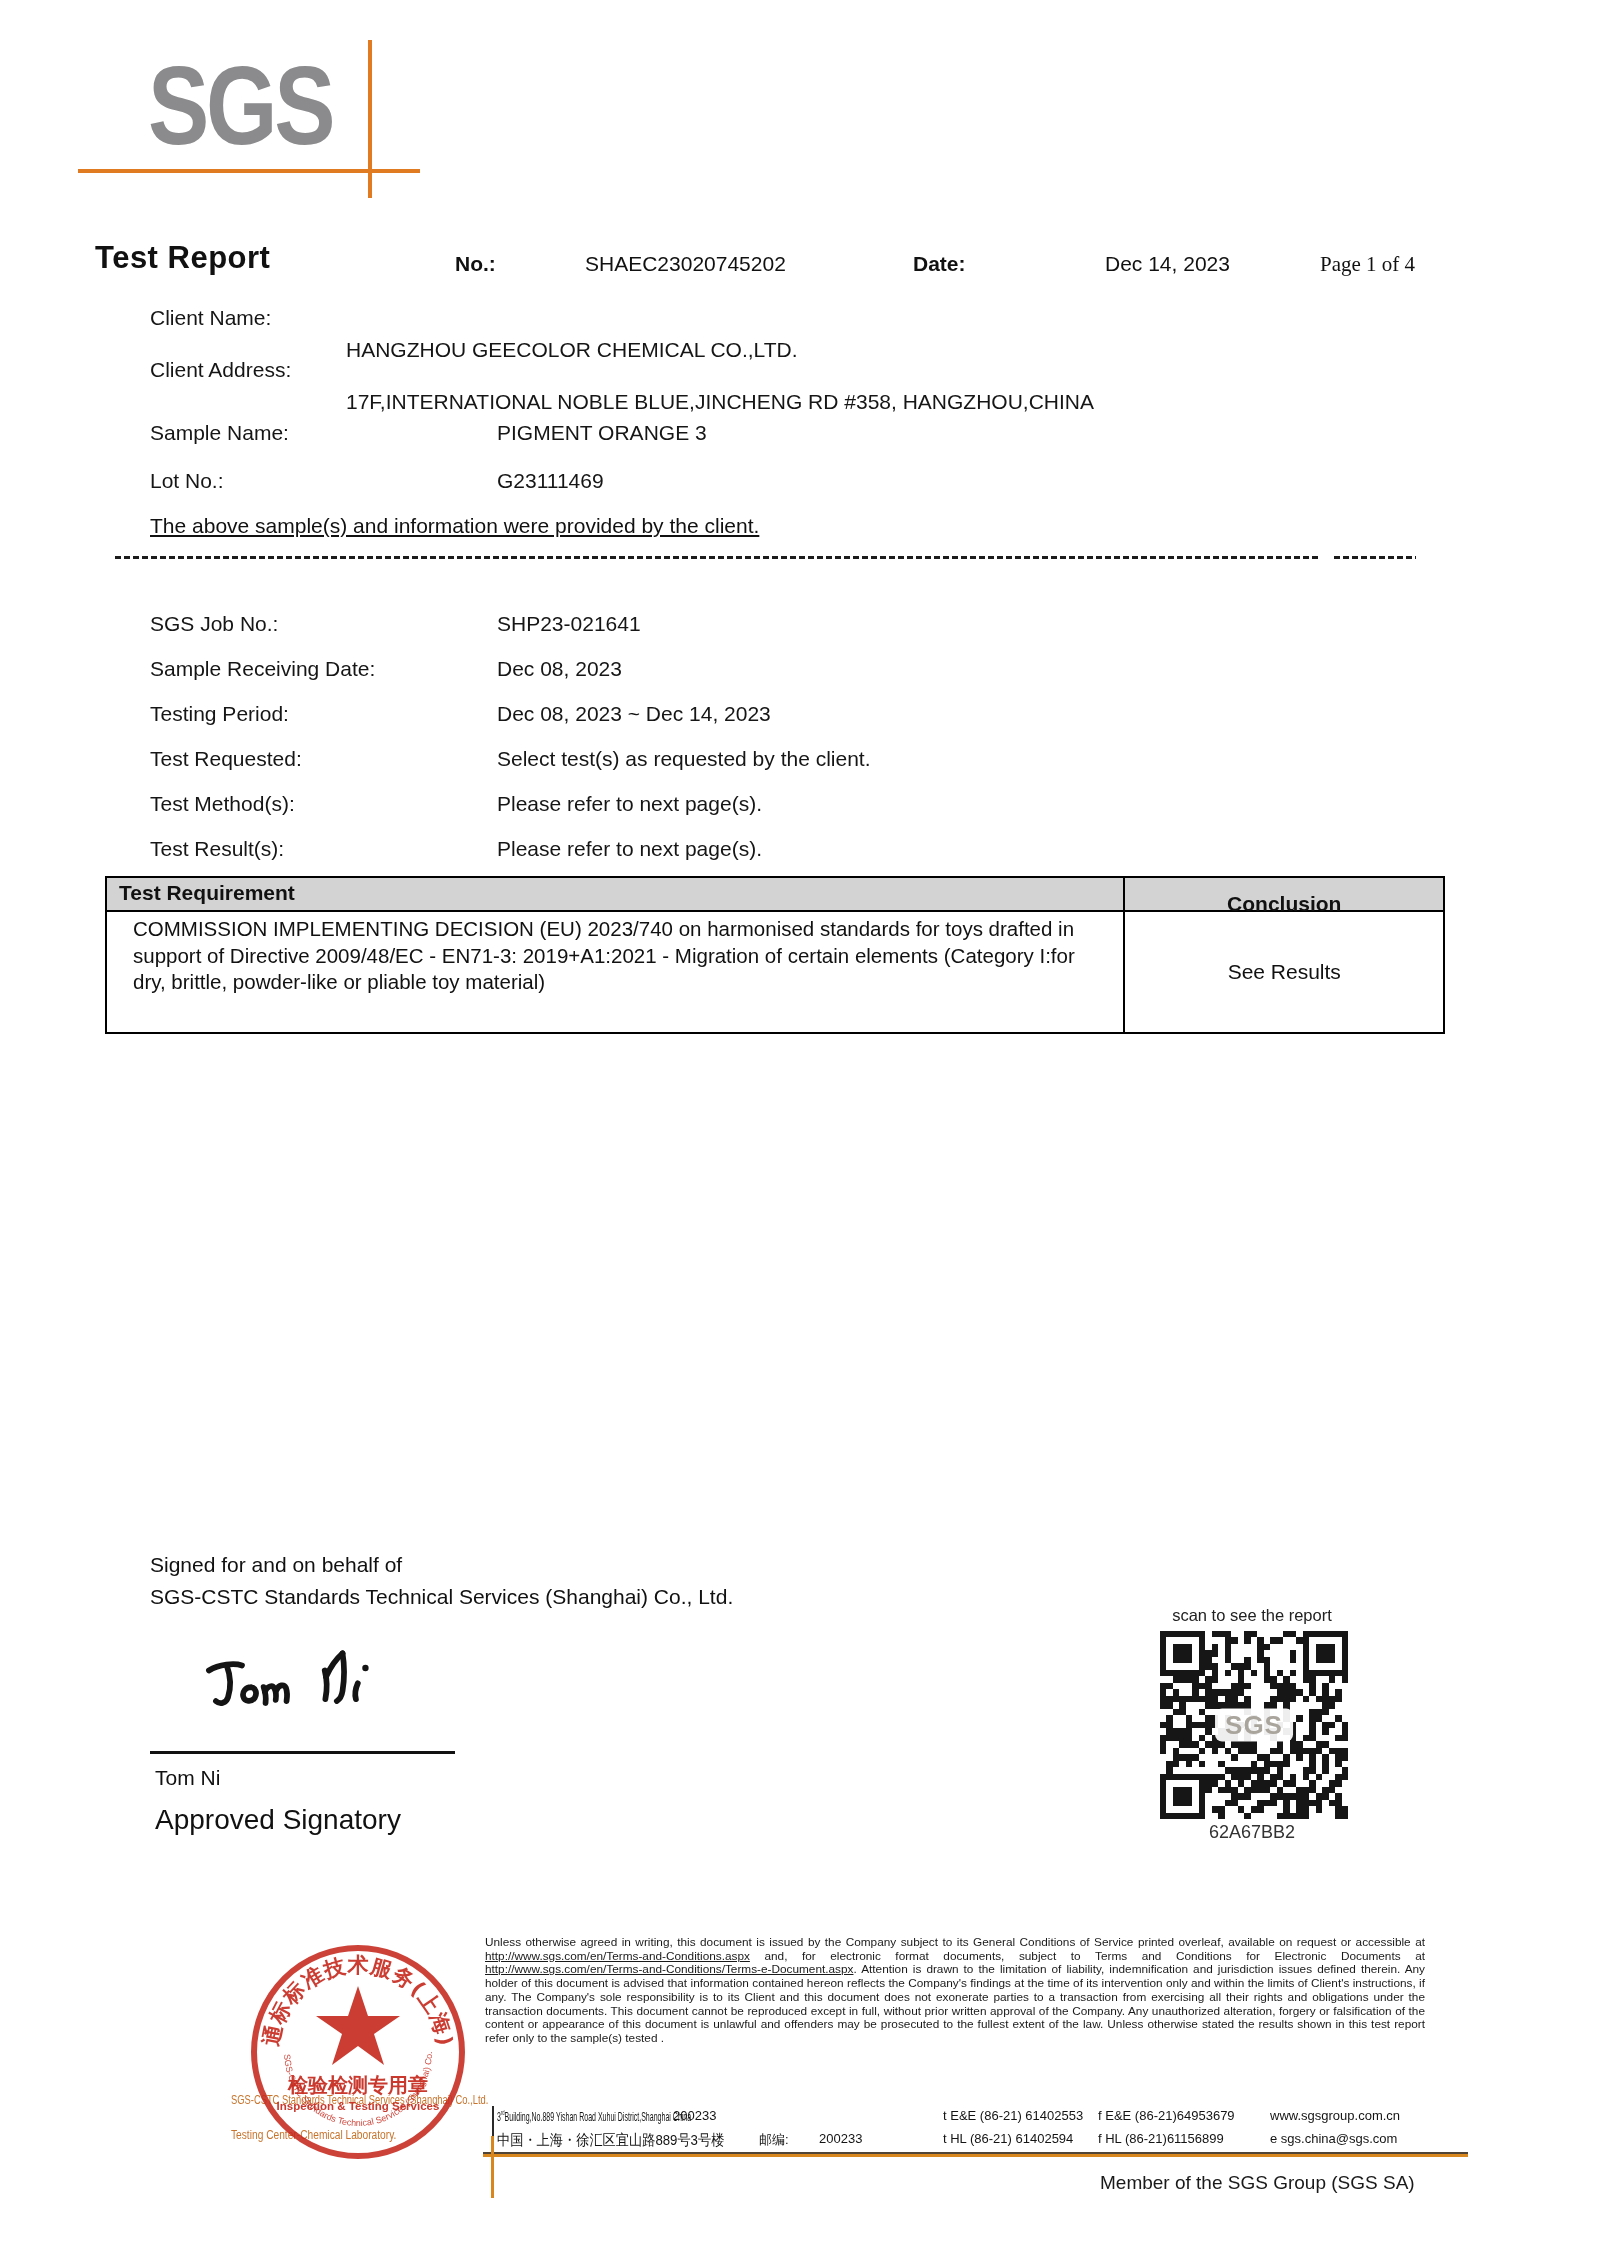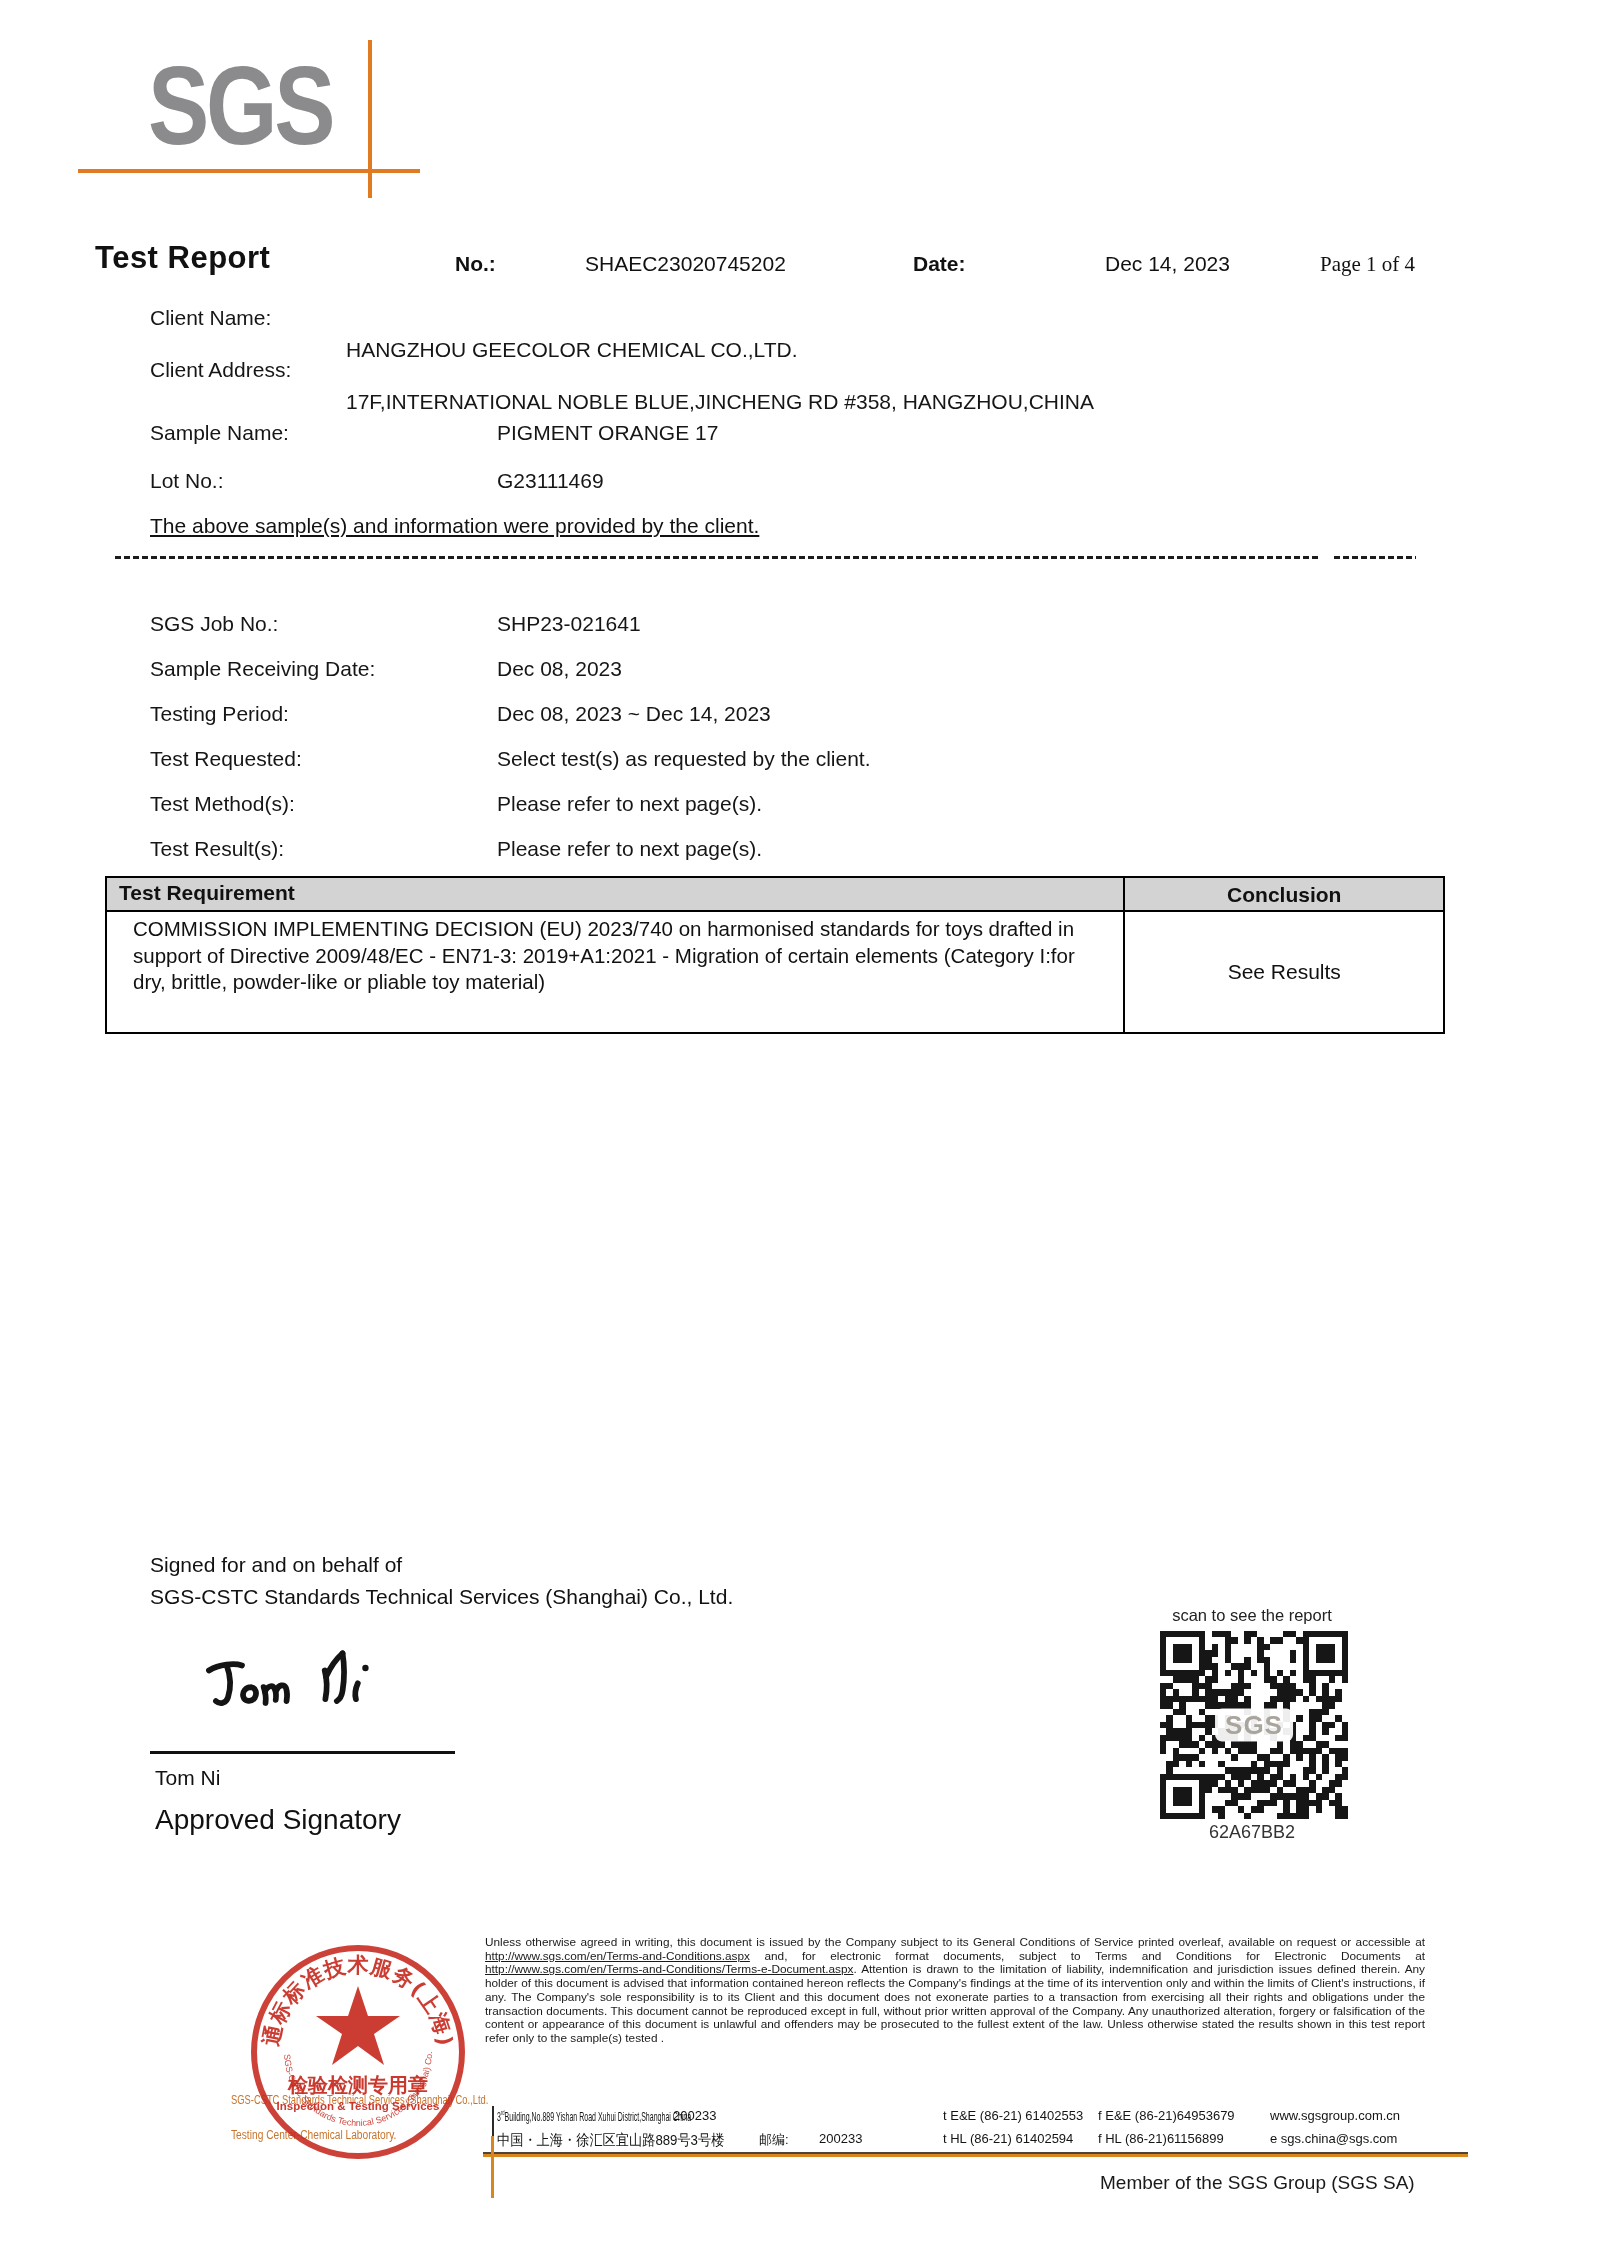--- a/index.html
+++ b/index.html
@@ -35,21 +35,21 @@
   .dash1 { left:115px; top:556px; width:1205px; height:3px;
            background:repeating-linear-gradient(90deg,#1c1c1c 0 6px,transparent 6px 9px); }
   .dash2 { left:1334px; top:556px; width:82px; height:3px;
            background:repeating-linear-gradient(90deg,#1c1c1c 0 6px,transparent 6px 9px); }
 
   
   .rtable { left:105px; top:876px; width:1340px; height:158px; border:2px solid #000; }
   .rt-head { display:flex; height:34px; background:#d3d3d3; border-bottom:2px solid #000; }
   .rt-head .c1 { width:1018px; font-size:21px; font-weight:bold; padding:3px 0 0 12px; }
   .rt-head .c2 { width:320px; border-left:2px solid #000; font-size:21px; font-weight:bold;
-                 text-align:center; padding-top:5px; }
+                 text-align:center; padding-top:14px; }
   .rt-body { display:flex; height:120px; }
   .rt-body .c1 { width:1018px; font-size:20.5px; line-height:1.3; padding:4px 14px 0 26px; }
   .rt-body .c2 { width:320px; border-left:2px solid #000; font-size:21px;
                  display:flex; align-items:center; justify-content:center; }
 
   
   .sig-l1 { left:150px; top:1553px; font-size:21px; }
   .sig-l2 { left:150px; top:1585px; font-size:21px; }
   .sig-svg { left:200px; top:1636px; }
   .sig-line { left:150px; top:1751px; width:305px; height:3px; background:#111; }
@@ -107,21 +107,21 @@
   <div class="abs h-lbl date-lbl">Date:</div>
   <div class="abs h-val date-val">Dec 14, 2023</div>
   <div class="abs page-no">Page 1 of 4</div>
 
   <div class="abs lbl rowlbl" style="top:306px">Client Name:</div>
   <div class="abs val cval" style="top:306px">HANGZHOU GEECOLOR CHEMICAL CO.,LTD.</div>
   <div class="abs lbl rowlbl" style="top:358px">Client Address:</div>
   <div class="abs val cval" style="top:358px">17F,INTERNATIONAL NOBLE BLUE,JINCHENG RD #358, HANGZHOU,CHINA</div>
 
   <div class="abs lbl rowlbl" style="top:421px">Sample Name:</div>
-  <div class="abs val sval" style="top:421px">PIGMENT ORANGE 17</div>
+  <div class="abs val sval" style="top:421px">PIGMENT ORANGE 3</div>
   <div class="abs lbl rowlbl" style="top:469px">Lot No.:</div>
   <div class="abs val sval" style="top:469px">G23111469</div>
   <div class="abs note">The above sample(s) and information were provided by the client.</div>
   <div class="abs dash1"></div>
   <div class="abs dash2"></div>
 
   <div class="abs lbl rowlbl" style="top:612px">SGS Job No.:</div>
   <div class="abs val sval" style="top:612px">SHP23-021641</div>
   <div class="abs lbl rowlbl" style="top:657px">Sample Receiving Date:</div>
   <div class="abs val sval" style="top:657px">Dec 08, 2023</div>

